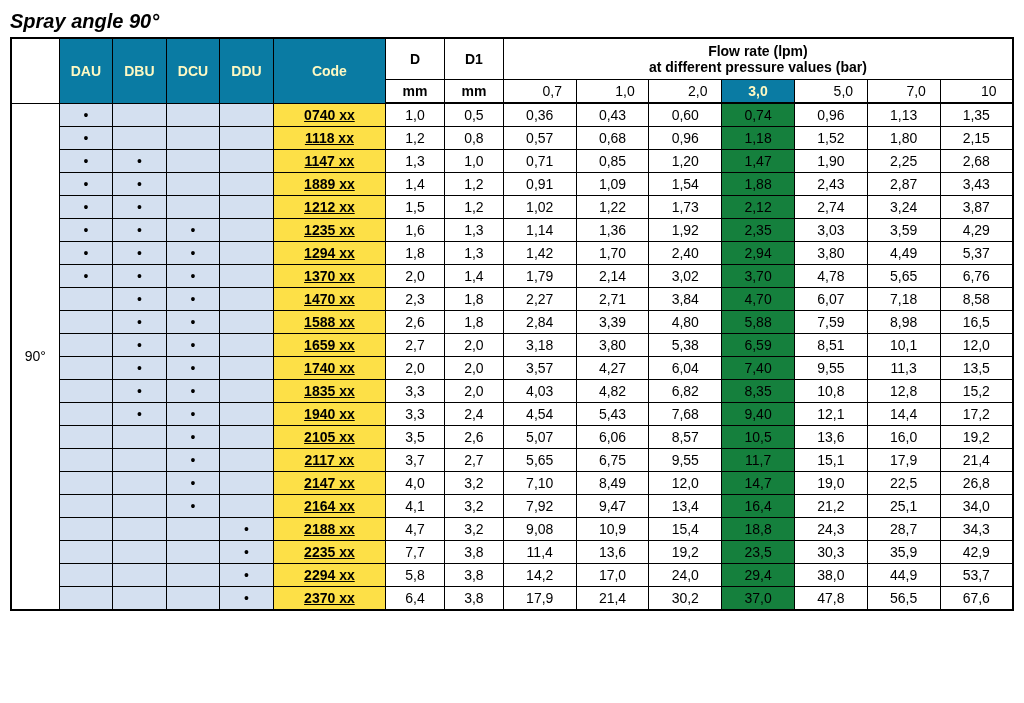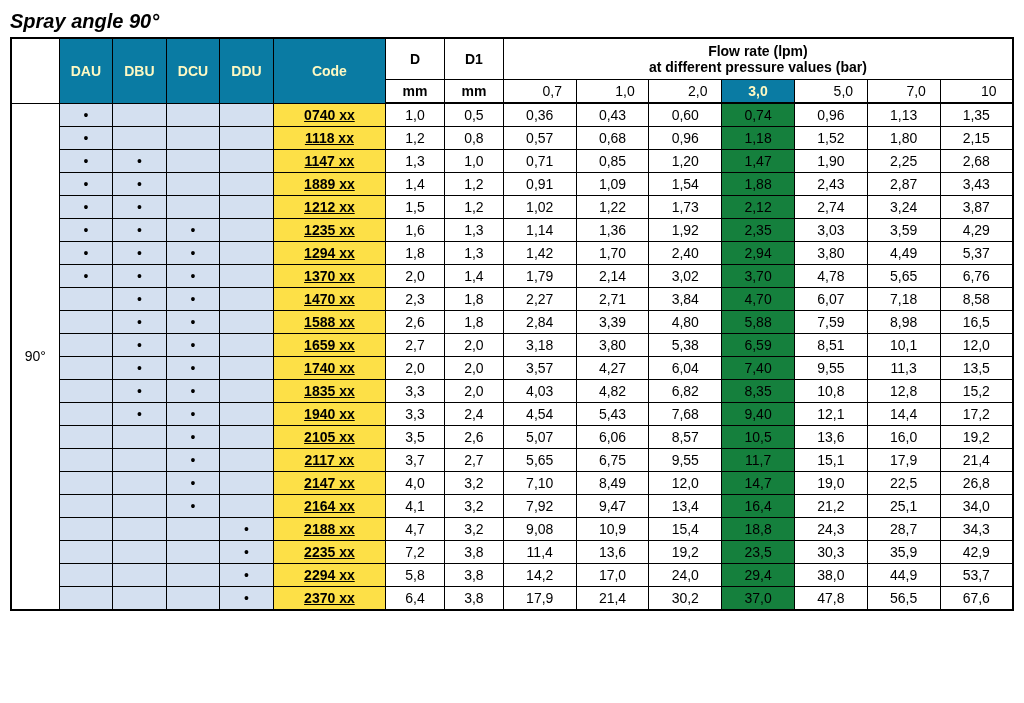--- a/index.html
+++ b/index.html
@@ -408,21 +408,21 @@
         <td>24,3</td>
         <td>28,7</td>
         <td class="thick-right">34,3</td>
       </tr>
       <tr>
         <td class="lblue"></td>
         <td class="lblue"></td>
         <td class="lblue"></td>
         <td class="lblue">•</td>
         <td class="code-col">2235  xx</td>
-        <td>7,2</td>
+        <td>7,7</td>
         <td>3,8</td>
         <td>11,4</td>
         <td>13,6</td>
         <td>19,2</td>
         <td class="lblue2">23,5</td>
         <td>30,3</td>
         <td>35,9</td>
         <td class="thick-right">42,9</td>
       </tr>
       <tr>

